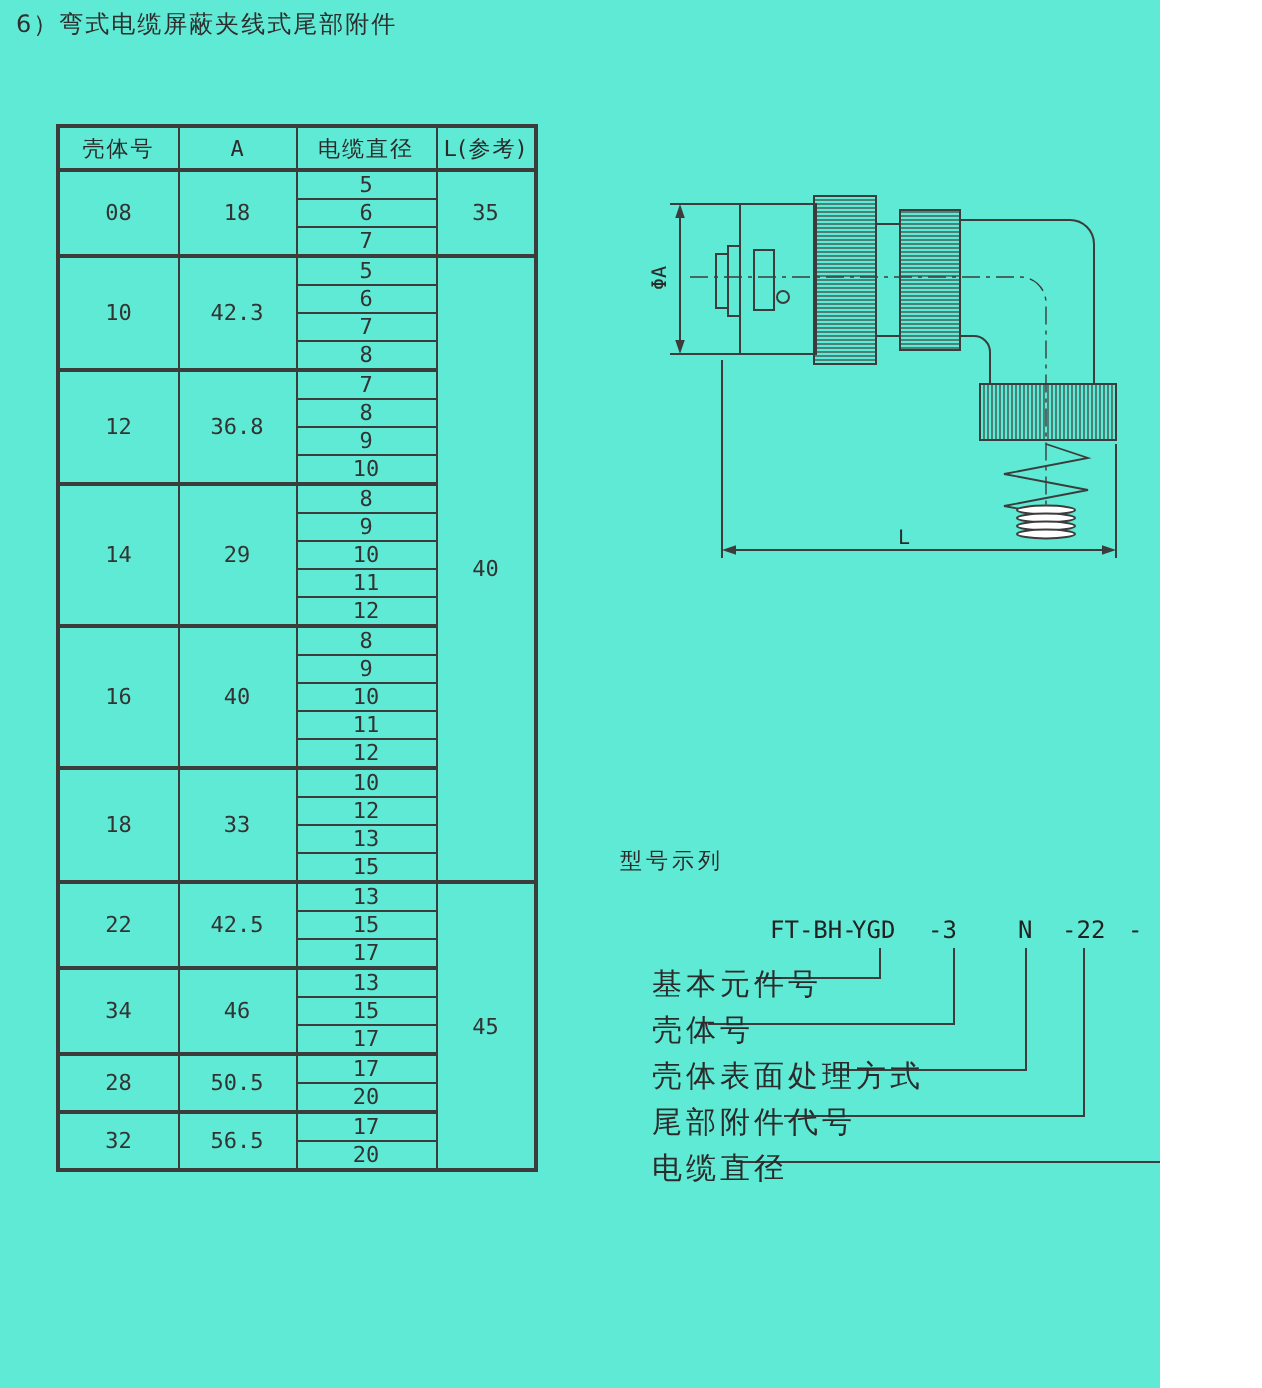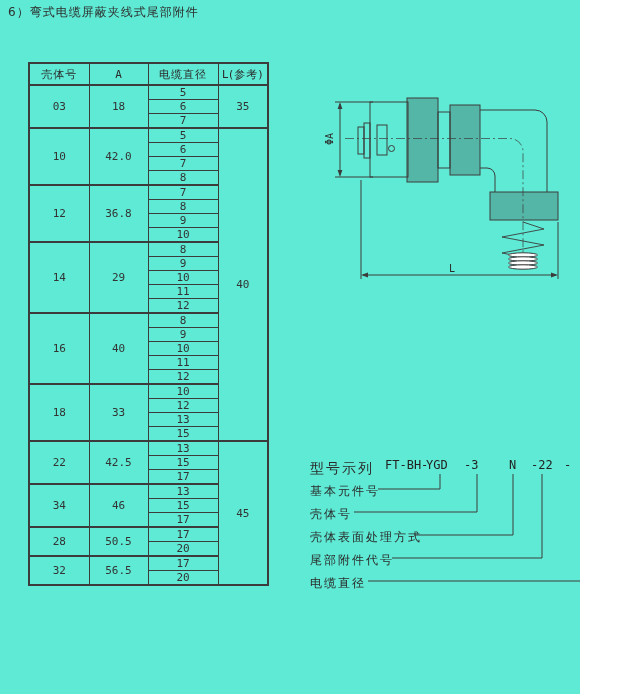--- a/index.html
+++ b/index.html
@@ -9,24 +9,24 @@
   .spec-table{position:absolute;left:28px;top:62px;width:239px;border-collapse:collapse;table-layout:fixed;border:2px solid #3c3c3c;}
   .spec-table th,.spec-table td{border:1px solid #3c3c3c;text-align:center;padding:0;vertical-align:middle;}
   .spec-table thead th{height:20px;font-weight:normal;font-size:11px;border-bottom:2px solid #3c3c3c;letter-spacing:1px;}
   .spec-table thead th.lat{font-family:"DejaVu Sans Mono",monospace;letter-spacing:0;}
   .spec-table tbody td{height:13px;font-size:11px;font-family:"DejaVu Sans Mono",monospace;color:#333;}
   .spec-table tr.group-first td{border-top:2px solid #3c3c3c;}
   
   .drawing{position:absolute;left:325px;top:85px;}
   .drawing text{font-family:"DejaVu Sans Mono",monospace;font-size:10px;fill:#2b2b2b;}
   
-  .model-title{position:absolute;left:310px;top:460px;font-size:14px;letter-spacing:2px;}
+  .model-title{position:absolute;left:310px;top:423px;font-size:11px;letter-spacing:2px;}
   .cp{position:absolute;top:458px;font-family:"DejaVu Sans Mono",monospace;font-size:12px;color:#222;white-space:pre;}
   .cp.bold{font-weight:normal;}
-  .model-label{position:absolute;left:310px;font-size:12px;letter-spacing:2px;white-space:nowrap;}
+  .model-label{position:absolute;left:326px;font-size:15px;letter-spacing:2px;white-space:nowrap;}
   .leader-svg{position:absolute;left:340px;top:455px;pointer-events:none;}
   
   .note{position:absolute;left:28px;top:659px;font-size:11px;letter-spacing:0.2px;white-space:nowrap;color:#2e2e2e;}
 </style>
 </head>
 <body>
 
 <div class="page">
 
   <div class="doc-title">6）弯式电缆屏蔽夹线式尾部附件</div>
@@ -41,34 +41,34 @@
     <thead>
       <tr>
         <th>壳体号</th>
         <th class="lat">A</th>
         <th>电缆直径</th>
         <th>L(参考)</th>
       </tr>
     </thead>
     <tbody>
         <tr class="group-first">
-          <td rowspan="3">03</td>
+          <td rowspan="3">08</td>
           <td rowspan="3">18</td>
           <td>5</td>
           <td rowspan="3">35</td>
         </tr>
         <tr>
           <td>6</td>
         </tr>
         <tr>
           <td>7</td>
         </tr>
         <tr class="group-first">
           <td rowspan="4">10</td>
-          <td rowspan="4">42.0</td>
+          <td rowspan="4">42.3</td>
           <td>5</td>
           <td rowspan="22">40</td>
         </tr>
         <tr>
           <td>6</td>
         </tr>
         <tr>
           <td>7</td>
         </tr>
         <tr>

